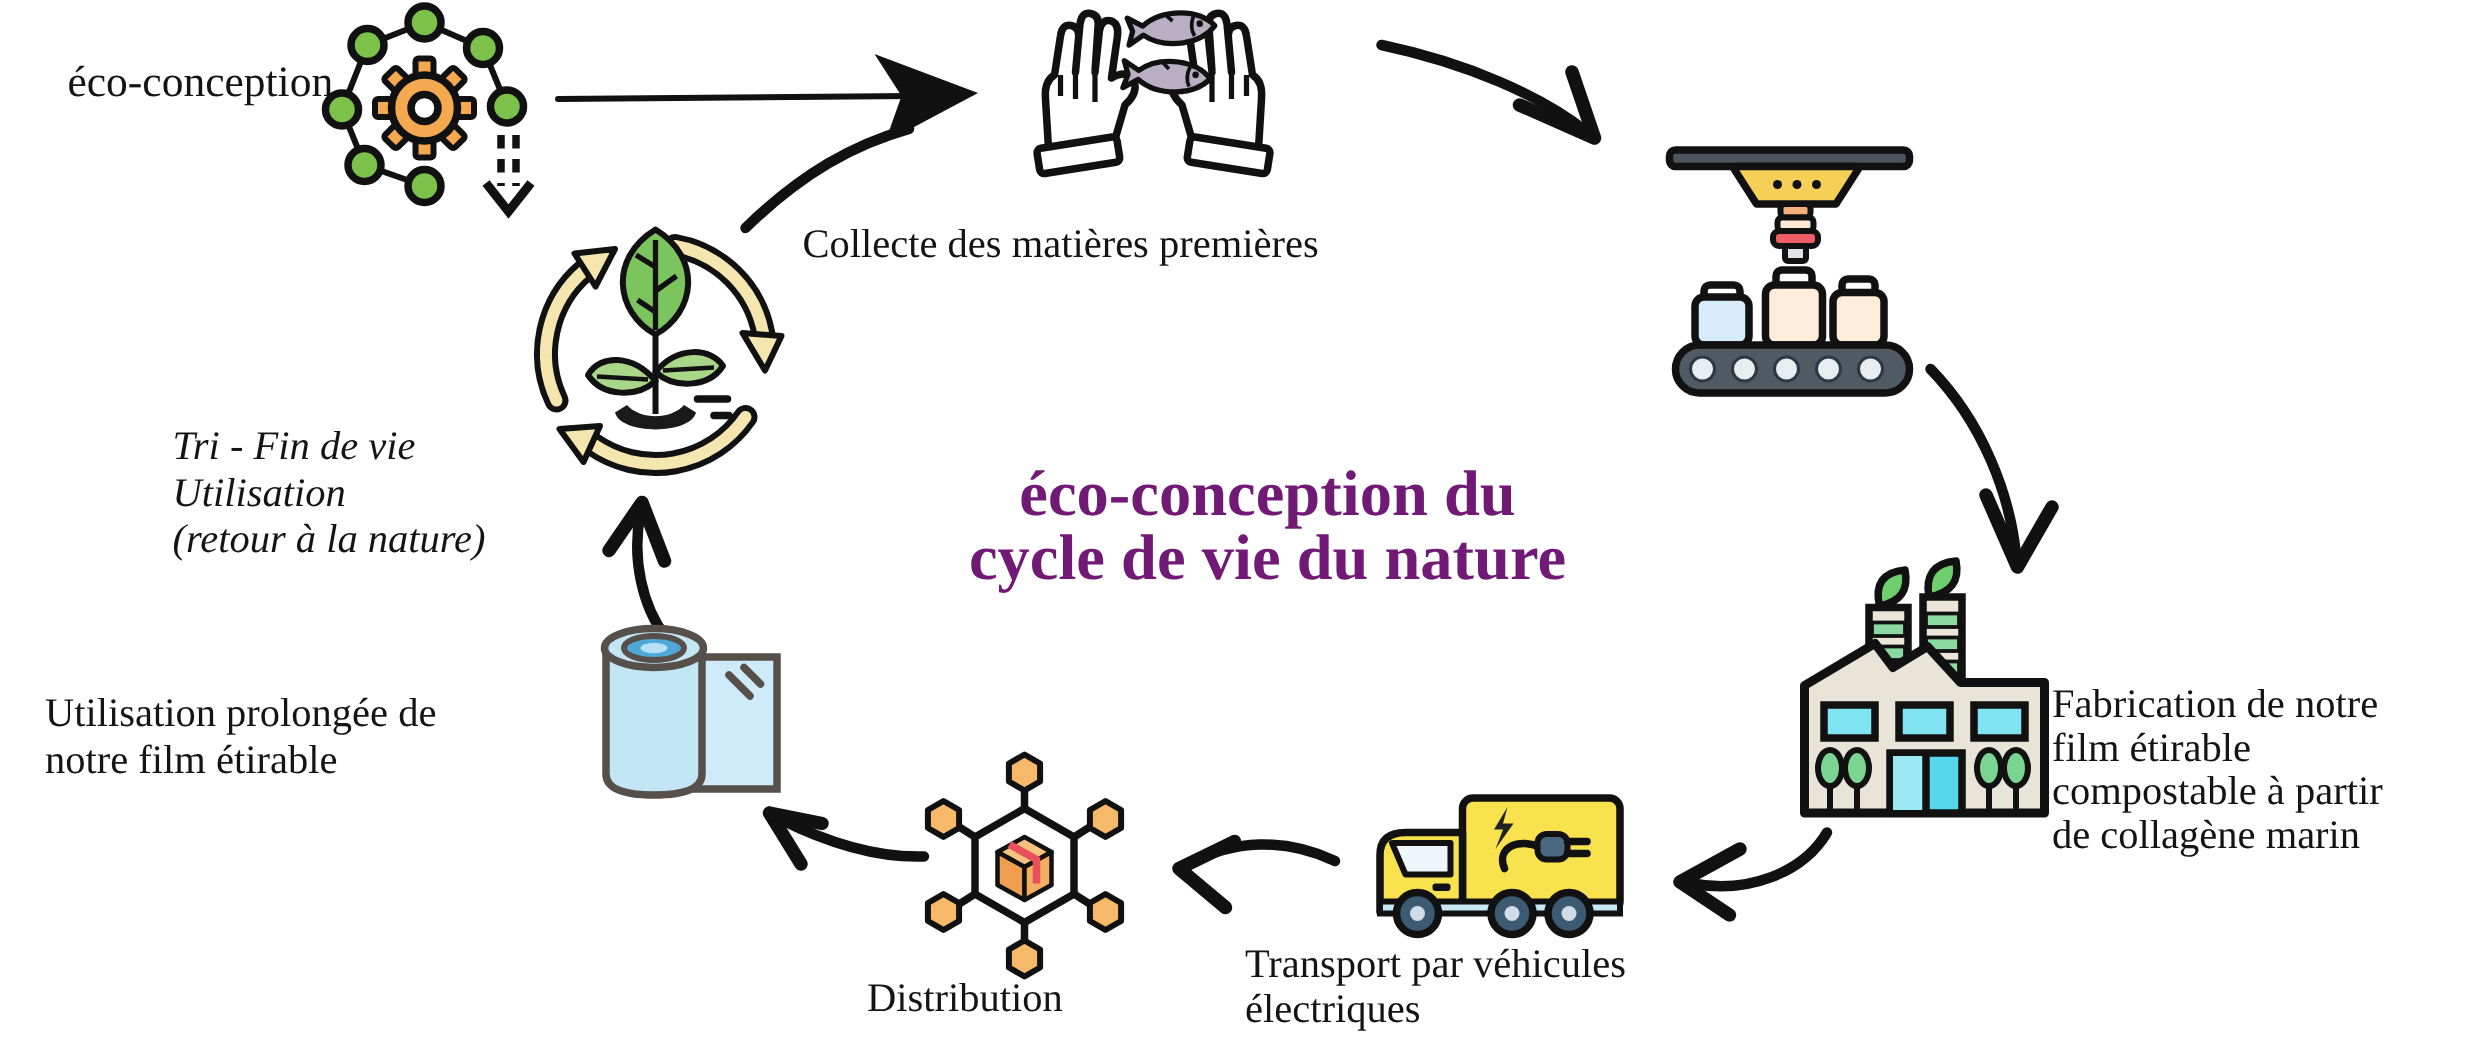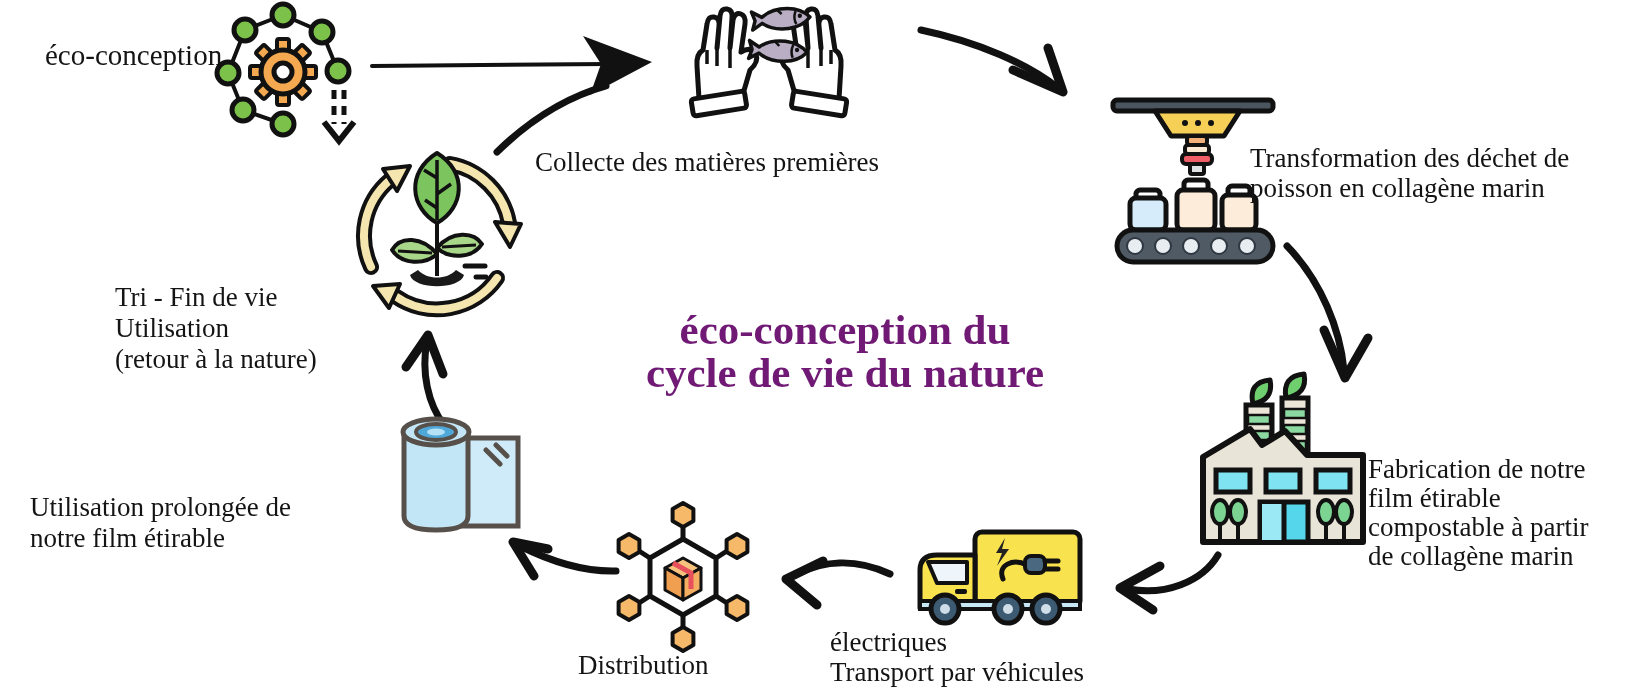--- a/index.html
+++ b/index.html
@@ -133,24 +133,20 @@
 
     <rect x="12" y="138" width="156" height="32" rx="16" fill="#4f5a64" stroke="#111" stroke-width="5"></rect>
     <g fill="#e8edf1" stroke="#2f3842" stroke-width="2">
       <circle cx="30" cy="154" r="8"></circle>
         <circle cx="58" cy="154" r="8"></circle>
         <circle cx="86" cy="154" r="8"></circle>
       <circle cx="114" cy="154" r="8"></circle>
         <circle cx="142" cy="154" r="8"></circle>
     </g>
   </svg>
-  <div class="label" style="left:1250px;top:143px;width:396px;">
-    <div>Transformation des déchet de</div>
-    <div>poisson en collagène marin</div>
-  </div>
 
   <svg class="icon" style="left:1198px;top:372px;" width="170" height="175" viewBox="0 0 170 175">
 
     <g stroke="#111" stroke-width="5" stroke-linejoin="round">
       <path d="M55,32 Q50,10 72,8 Q76,28 55,32 Z" fill="#6fcf6f"></path>
       <path d="M88,26 Q84,4 106,2 Q110,22 88,26 Z" fill="#6fcf6f"></path>
     </g>
 
     <g stroke="#111" stroke-width="5">
       <rect x="48" y="33" width="26" height="52" fill="#ece6d9"></rect>
@@ -215,22 +211,22 @@
     <g>
       <circle cx="30" cy="84" r="14" fill="#3d5a73" stroke="#111" stroke-width="5"></circle>
       <circle cx="30" cy="84" r="5" fill="#cfdde8"></circle>
       <circle cx="93" cy="84" r="14" fill="#3d5a73" stroke="#111" stroke-width="5"></circle>
       <circle cx="93" cy="84" r="5" fill="#cfdde8"></circle>
       <circle cx="131" cy="84" r="14" fill="#3d5a73" stroke="#111" stroke-width="5"></circle>
       <circle cx="131" cy="84" r="5" fill="#cfdde8"></circle>
     </g>
   </svg>
   <div class="label" style="left:830px;top:627px;width:300px;">
+    <div>Transport par véhicules</div>
     <div>électriques</div>
-    <div>Transport par véhicules</div>
   </div>
 
   <svg class="icon" style="left:613px;top:500px;" width="140" height="152" viewBox="0 0 140 152">
     <g stroke="#111" stroke-width="5">
       <line x1="70" y1="39" x2="70" y2="26"></line>
         <line x1="70" y1="115" x2="70" y2="128"></line>
       <line x1="37" y1="58" x2="26" y2="51"></line>
         <line x1="103" y1="58" x2="114" y2="51"></line>
       <line x1="37" y1="96" x2="26" y2="103"></line>
         <line x1="103" y1="96" x2="114" y2="103"></line>
@@ -258,21 +254,21 @@
   </div>
 
   <svg class="icon" style="left:398px;top:418px;" width="125" height="122" viewBox="0 0 125 122">
     <rect x="50" y="20" width="70" height="88" fill="#cfeaf8" stroke="#57504a" stroke-width="5"></rect>
     <path d="M88,32 L102,46 M98,27 L109,38" stroke="#57504a" stroke-width="5" stroke-linecap="round"></path>
     <path d="M6,14 L6,98 Q6,112 38,112 Q70,112 70,98 L70,14" fill="#c3e6f7" stroke="#57504a" stroke-width="5"></path>
     <ellipse cx="38" cy="14" rx="33" ry="13" fill="#c3e6f7" stroke="#57504a" stroke-width="5"></ellipse>
     <ellipse cx="38" cy="14" rx="20" ry="8" fill="#4fa8d8" stroke="#57504a" stroke-width="4"></ellipse>
     <ellipse cx="38" cy="14" rx="9" ry="3.5" fill="#b5e0f5"></ellipse>
   </svg>
-  <div class="label" style="left:30px;top:460px;width:330px;line-height:31px;margin-top:32px;">
+  <div class="label" style="left:30px;top:460px;width:330px;line-height:31px;">
     <div>Utilisation prolongée de</div>
     <div>notre film étirable</div>
   </div>
 
   <svg class="icon" style="left:352px;top:148px;" width="170" height="172" viewBox="0 0 170 172">
 
     <g fill="none" stroke-linecap="round">
       <path d="M19,119 A73,73 0 0 1 38,32" stroke="#111" stroke-width="16"></path>
       <path d="M19,119 A73,73 0 0 1 38,32" stroke="#f5e5ae" stroke-width="8"></path>
       <path d="M98,16 A73,73 0 0 1 157,75" stroke="#111" stroke-width="16"></path>
@@ -291,21 +287,21 @@
     <path d="M85,12 L85,72 M85,30 L72,22 M85,46 L99,36 M85,60 L73,52" fill="none" stroke="#111" stroke-width="3.5"></path>
     <path d="M85,106 C70,88 48,88 40,102 C50,117 73,117 85,106 Z" fill="#a9d78a" stroke="#111" stroke-width="4" stroke-linejoin="round"></path>
     <line x1="46" y1="103" x2="80" y2="105" stroke="#111" stroke-width="3"></line>
     <path d="M85,100 C100,82 122,84 130,96 C120,111 97,111 85,100 Z" fill="#a9d78a" stroke="#111" stroke-width="4" stroke-linejoin="round"></path>
     <line x1="124" y1="97" x2="90" y2="99" stroke="#111" stroke-width="3"></line>
 
     <path d="M58,127 C62,142 108,142 112,127 L104,122 C95,132 75,132 66,122 Z" fill="#1a1a1a"></path>
     <line x1="113" y1="118" x2="133" y2="118" stroke="#111" stroke-width="5" stroke-linecap="round"></line>
     <line x1="124" y1="129" x2="134" y2="129" stroke="#111" stroke-width="5" stroke-linecap="round"></line>
   </svg>
-  <div class="label" style="left:115px;top:282px;width:295px;line-height:31px;">
+  <div class="label" style="left:115px;top:282px;width:295px;line-height:31px;font-style:italic;">
     <div>Tri - Fin de vie</div>
     <div>Utilisation</div>
     <div>(retour à la nature)</div>
   </div>
 
   <div id="center-title">
     <div>éco-conception du</div>
     <div>cycle de vie du nature</div>
   </div>
 

